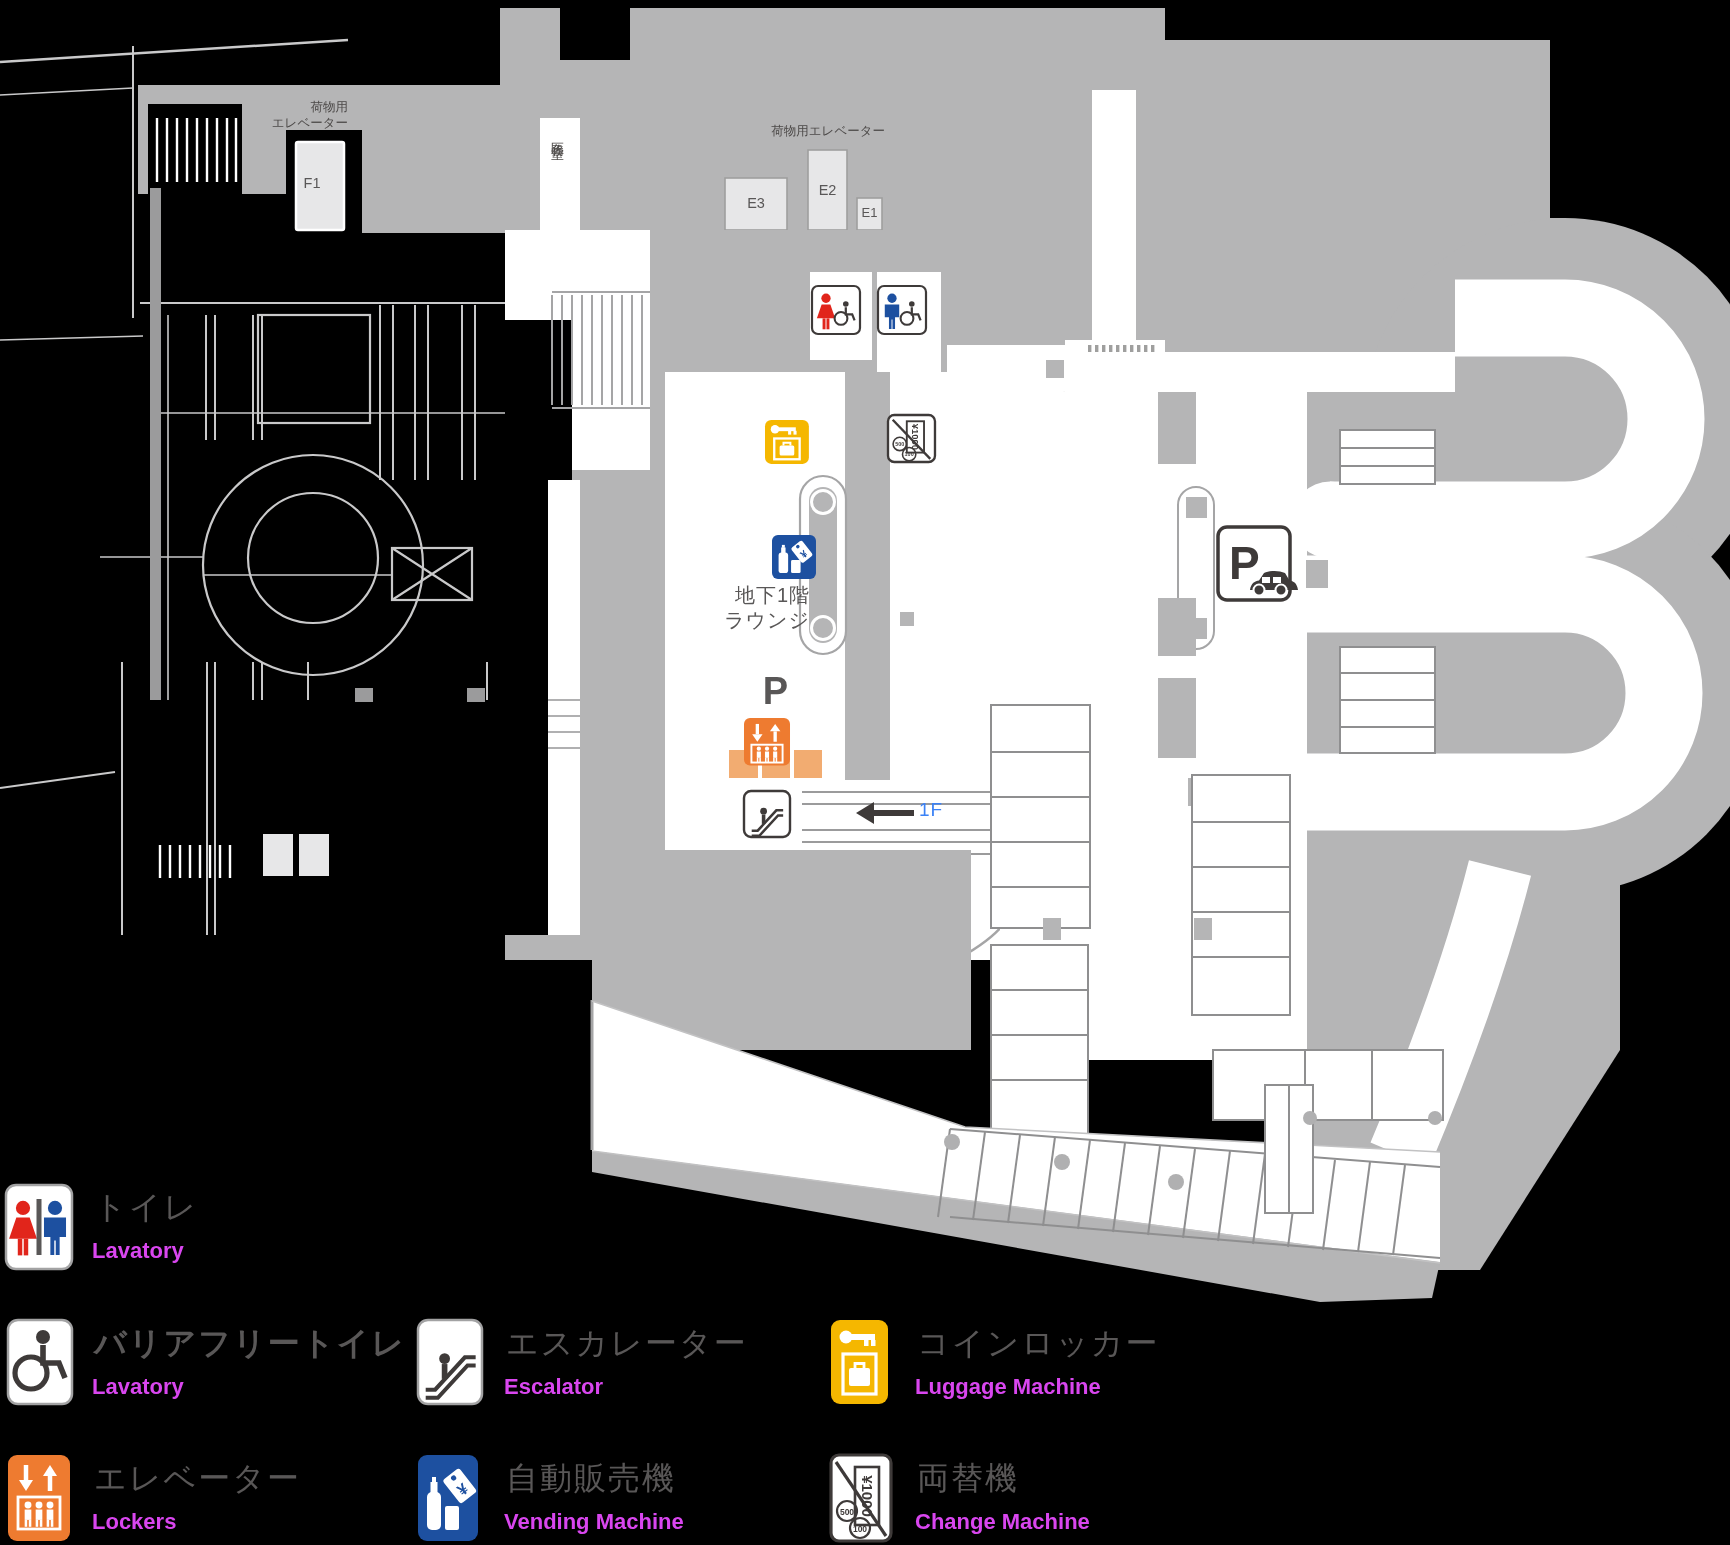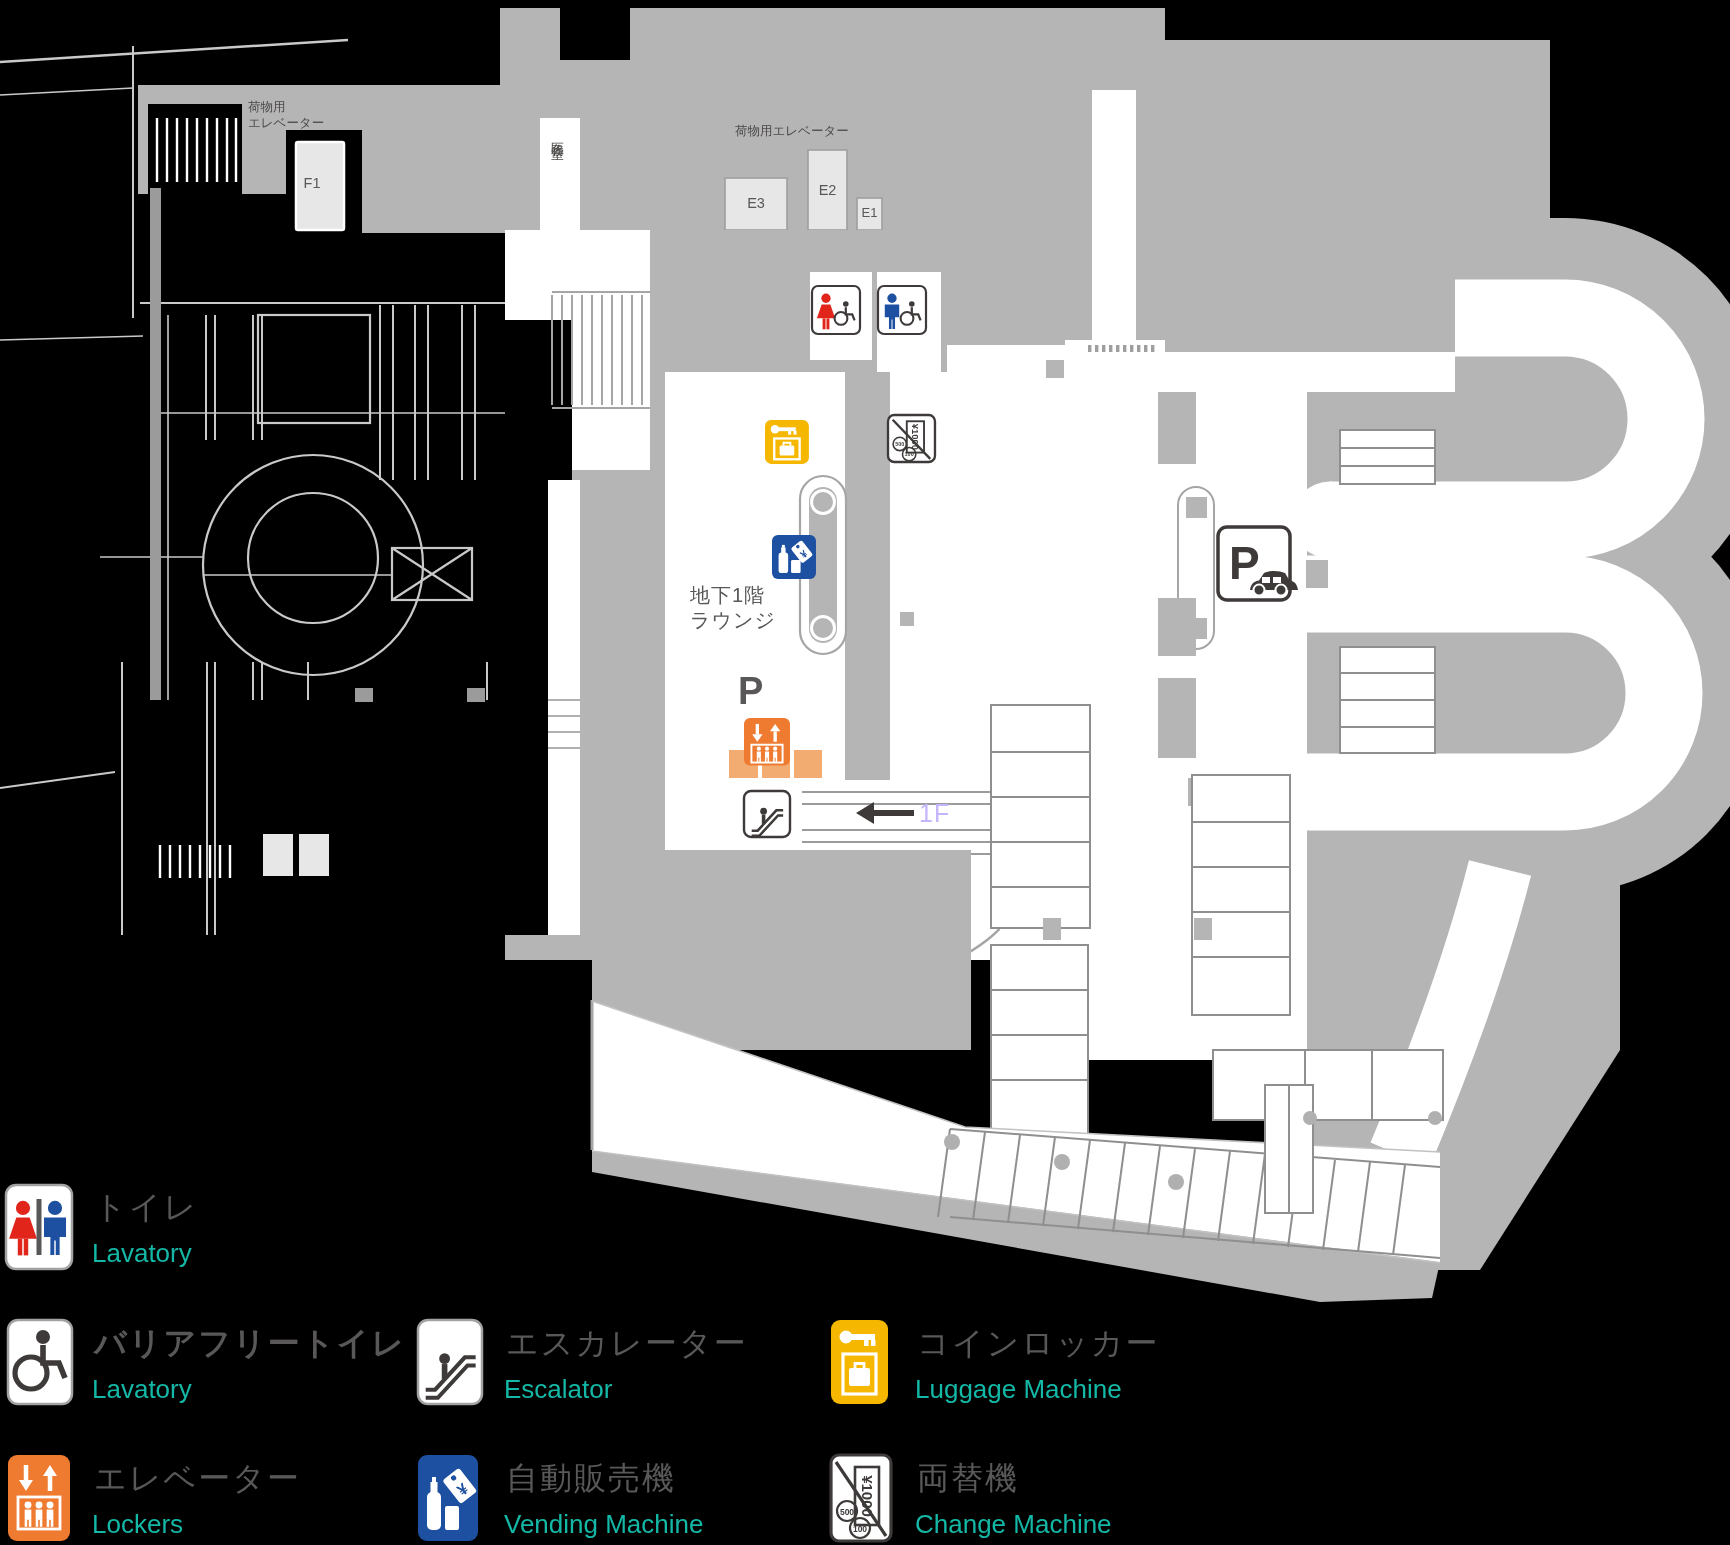--- a/index.html
+++ b/index.html
@@ -1,28 +1,28 @@
 <!DOCTYPE html>
 <html><head>
 <meta charset="utf-8">
 <style>
   html,body{margin:0;padding:0;background:#000;}
   #stage{position:relative;width:1730px;height:1545px;background:#000;overflow:hidden;
          font-family:"Liberation Sans","DejaVu Sans",sans-serif;}
   #plan{position:absolute;left:0;top:0;}
   .lbl{position:absolute;color:#595757;line-height:1.25;white-space:nowrap;}
-  .lbl.center{text-align:left;}
+  .lbl.center{text-align:right;}
   .small{font-size:12.5px;color:#4c4948;}
   .boxlbl{font-size:14.5px;color:#595757;text-align:center;}
   .vert{writing-mode:vertical-rl;letter-spacing:2px;font-size:13px;color:#4c4948;}
   .lounge{font-size:20px;letter-spacing:1px;}
   .bigP{font-size:38px;font-weight:bold;color:#595757;}
-  .flr{font-size:25px;color:#c4b5fd;letter-spacing:1px;}
+  .flr{font-size:19px;color:#3b82f6;letter-spacing:1px;}
   .leg-jp{position:absolute;font-size:32px;color:#595757;letter-spacing:2px;white-space:nowrap;}
-  .leg-en{position:absolute;font-size:26px;color:#14b8a6;white-space:nowrap;}
+  .leg-en{position:absolute;font-size:22px;color:#d946ef;white-space:nowrap;font-weight:bold;}
 </style>
 </head>
 <body>
 
 <div id="stage">
 
 <svg id="plan" width="1730" height="1545" viewBox="0 0 1730 1545">
   <defs>
     <g id="man" fill="currentColor">
       <circle cx="0" cy="-14.5" r="4.9"></circle>

